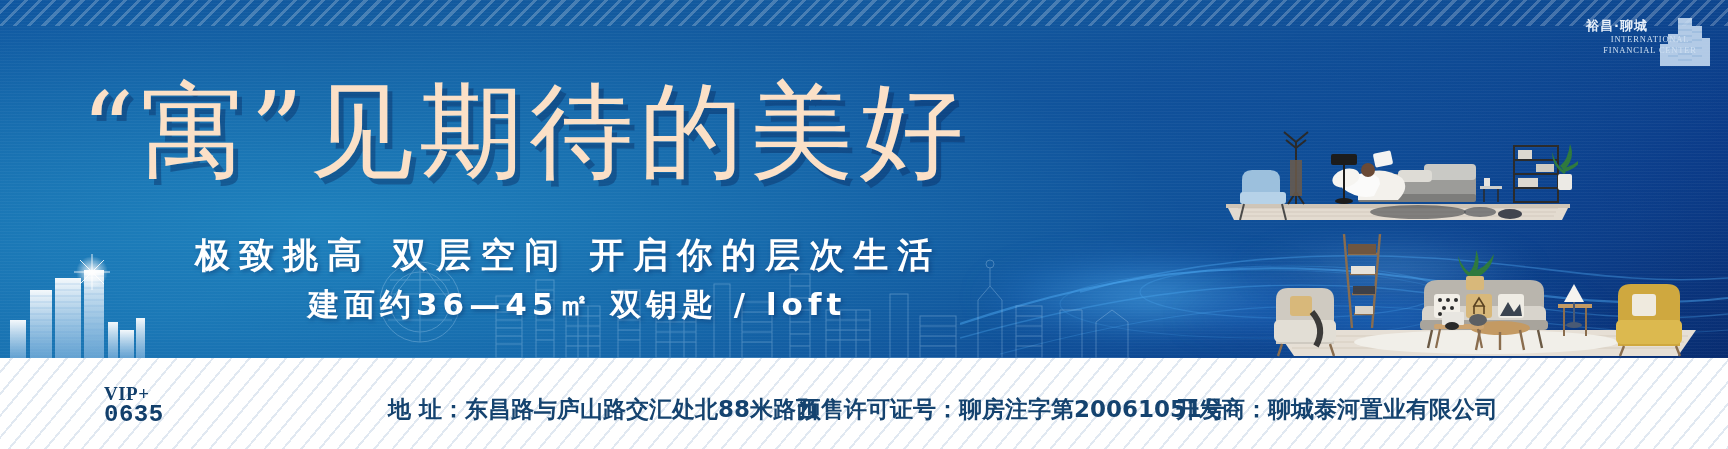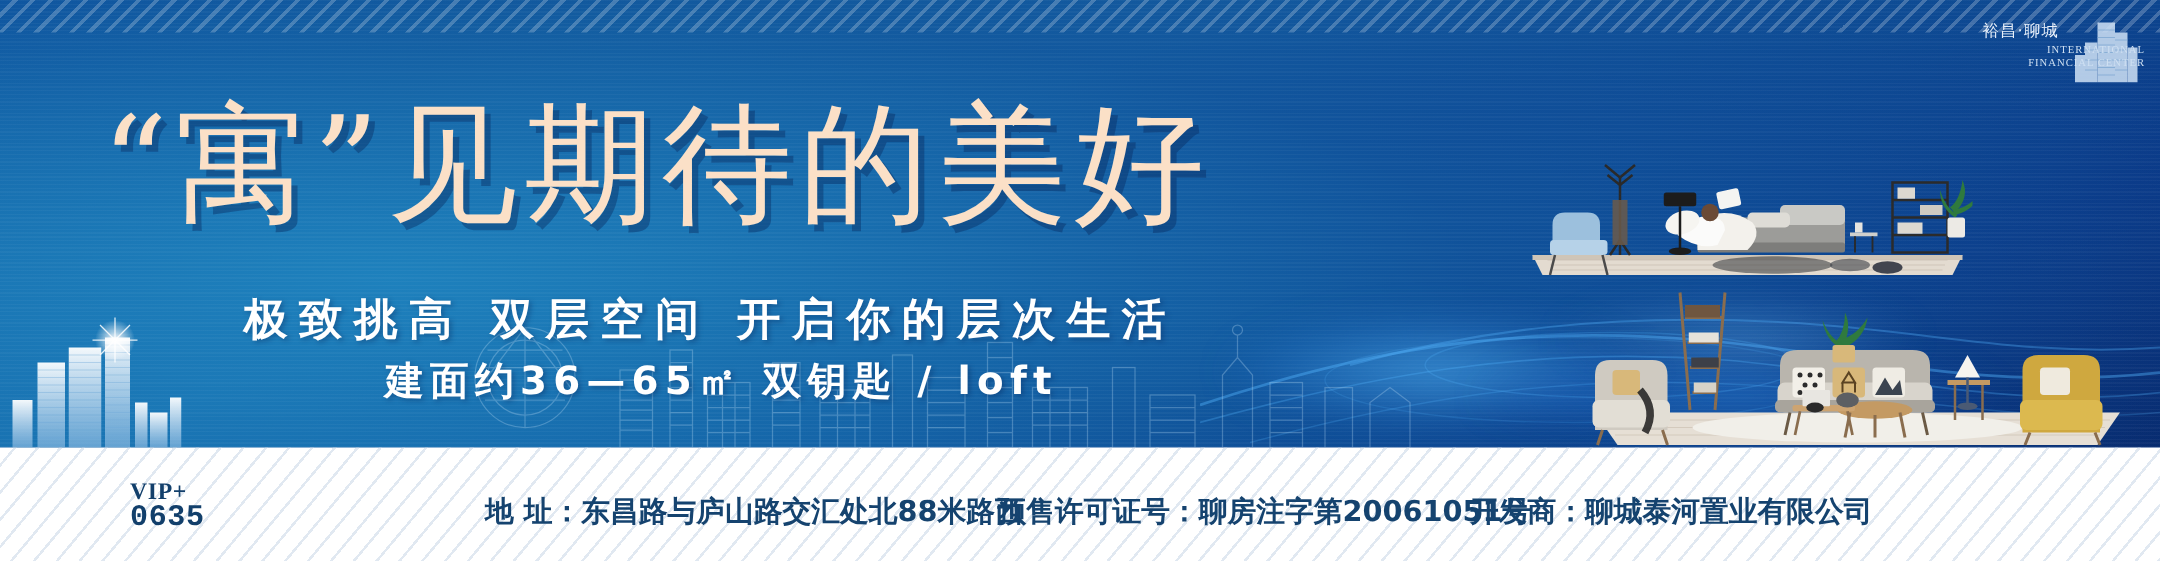--- a/index.html
+++ b/index.html
@@ -61,33 +61,33 @@
   #scene-bottom{position:absolute;left:1248px;top:232px;width:470px;height:126px;}
 
   
   #logo{
     position:absolute;left:1580px;top:18px;width:136px;height:82px;
     text-align:center;color:#eaf2fb;
   }
   #logo-tower{position:absolute;right:4px;top:-4px;width:54px;height:52px;opacity:.95;}
   .logo-l1{
     font-family:"DejaVu Sans","Liberation Sans",sans-serif;
-    font-size:13px;letter-spacing:1px;font-weight:400;
+    font-size:13px;letter-spacing:1px;font-weight:700;
     text-align:left;padding-left:6px;line-height:16px;
     color:#e8f0fa;position:relative;z-index:2;
   }
   .logo-l2{
     font-family:"DejaVu Sans","Liberation Sans",sans-serif;
     font-size:21px;letter-spacing:1px;font-weight:700;line-height:24px;
     text-align:left;padding-left:4px;color:#f2f7fd;position:relative;z-index:2;
   }
   .logo-l3{
     font-family:"Liberation Serif","DejaVu Serif",serif;
     font-size:8.5px;letter-spacing:0.8px;line-height:11px;
-    color:#cfe0f2;text-align:right;padding-left:4px;position:relative;z-index:2;
+    color:#cfe0f2;text-align:center;padding-left:4px;position:relative;z-index:2;
   }
 
   
   #headline{
     position:absolute;left:81px;top:72px;width:1120px;height:120px;
     font-family:"DejaVu Serif","Liberation Serif",serif;
     font-weight:400;
     font-size:104px;
     line-height:118px;
     letter-spacing:6px;
@@ -400,21 +400,21 @@
           <path d="M34,18 H44 M34,26 H44 M34,34 H44 M34,42 H44"></path>
           <path d="M10,26 H20 M10,34 H20 M10,42 H20"></path>
         </g>
       </svg>
       <div class="logo-l1">裕昌·聊城</div>
       <div class="logo-l3">INTERNATIONAL FINANCIAL CENTER</div>
     </div>
 
     <div id="headline">“寓”见期待的美好</div>
     <div id="sub1">极致挑高  双层空间  开启你的层次生活</div>
-    <div id="sub2">建面约36—65㎡ 双钥匙 / loft</div>
+    <div id="sub2">建面约36—45㎡ 双钥匙 / loft</div>
   </div>
 
   <div id="footer">
     <div id="phone-block">
       <div id="vip-stack">
         <div id="vip-top">VIP+</div>
         <div id="vip-bot">0635</div>
       </div>
     </div>
     <div class="foot-item" id="foot-address">地 址：东昌路与庐山路交汇处北88米路西</div>

